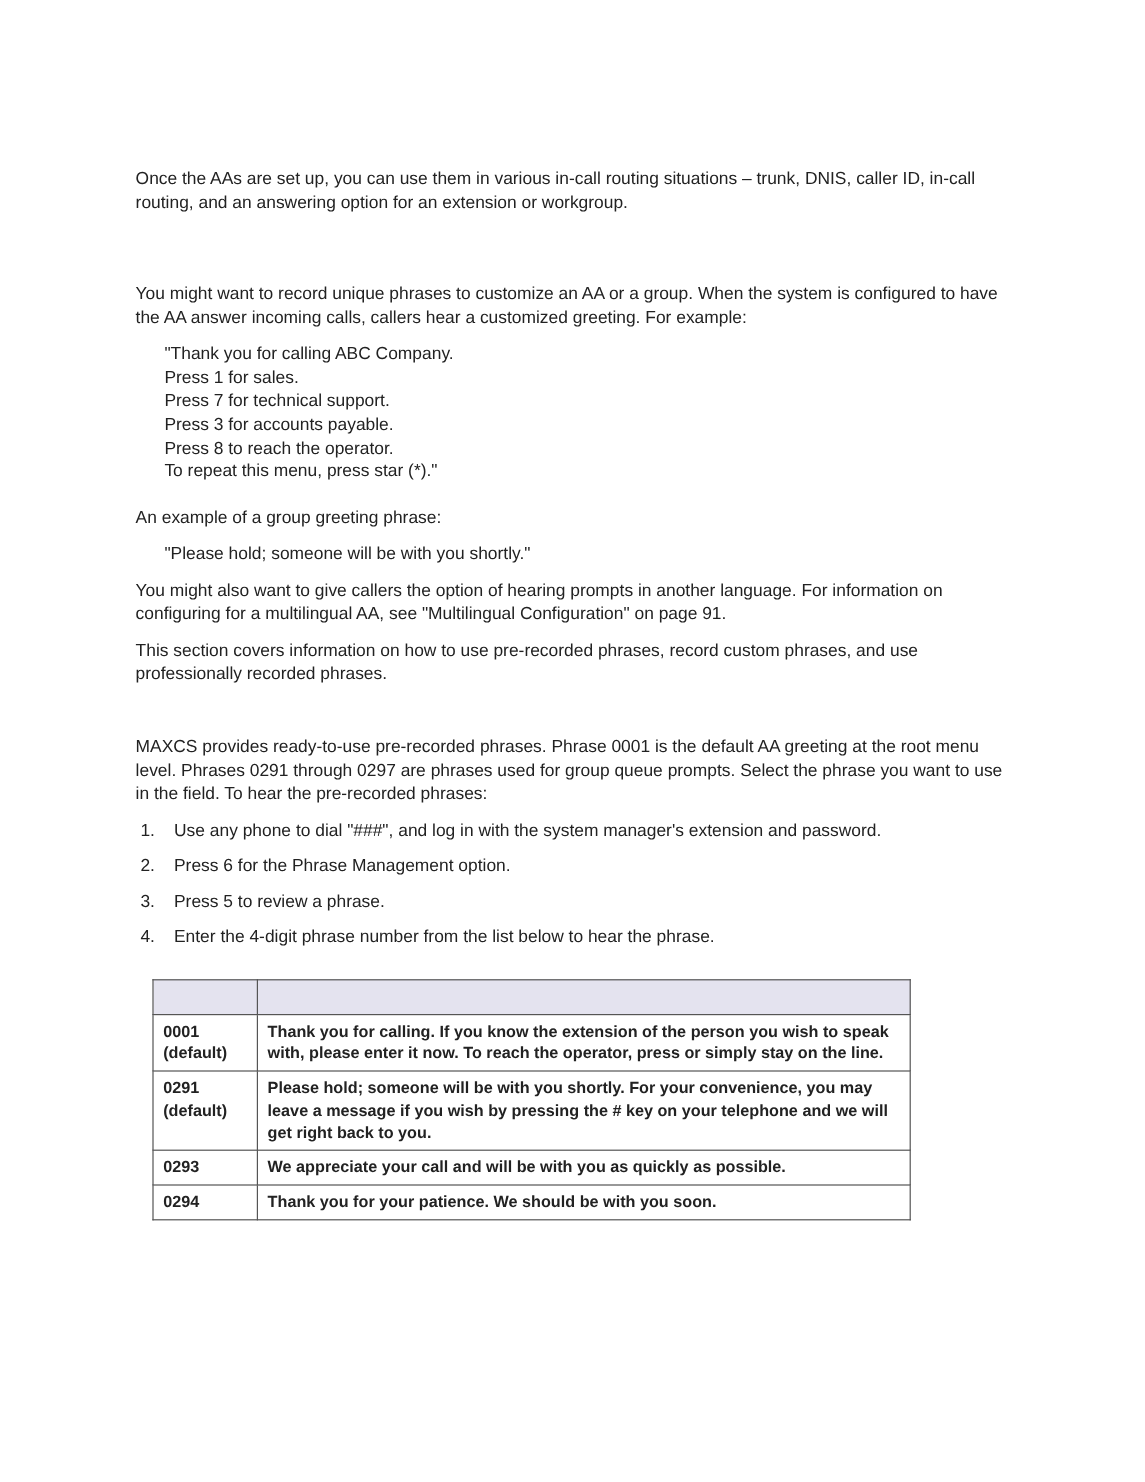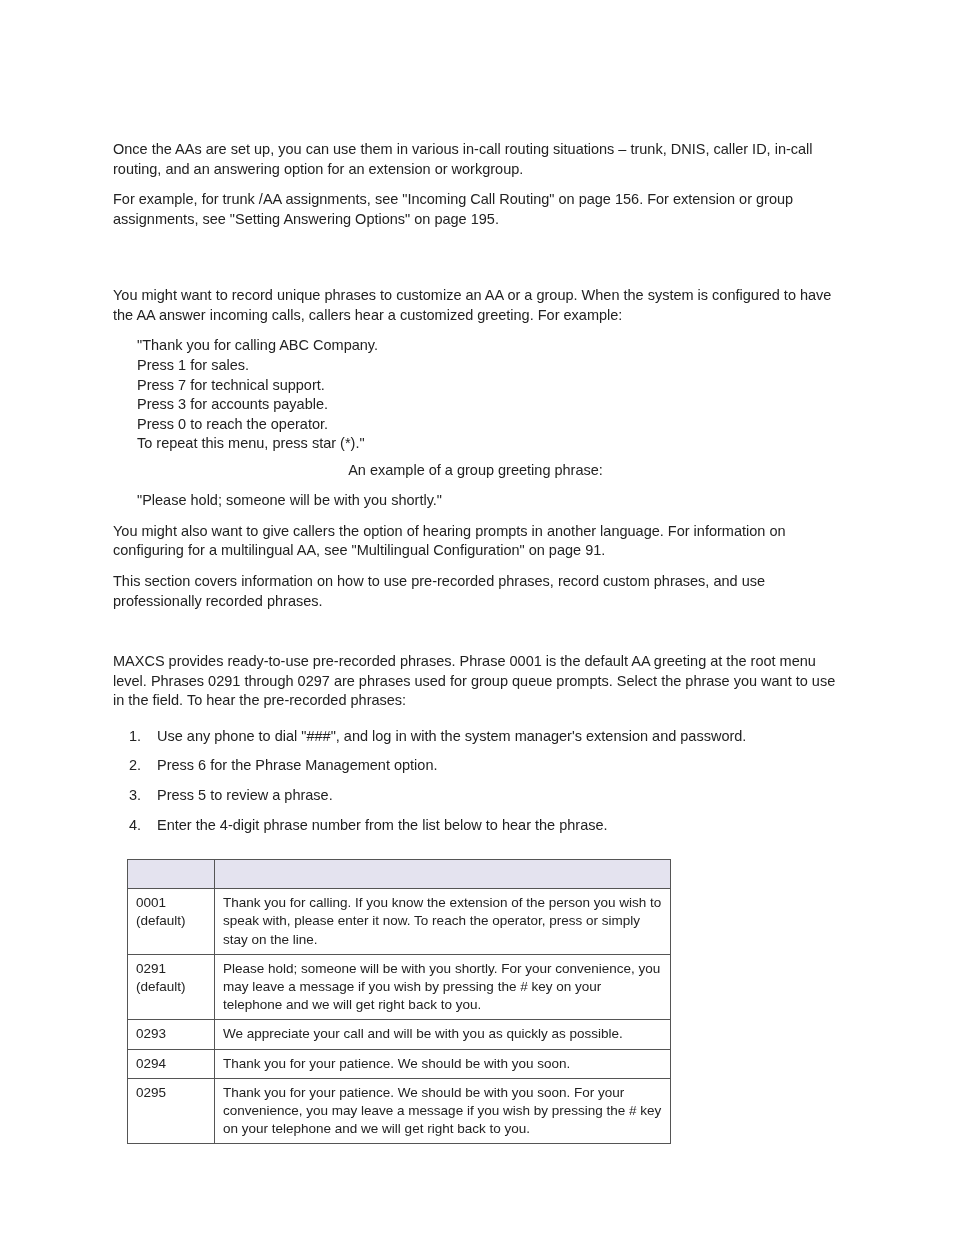--- a/index.html
+++ b/index.html
@@ -26,21 +26,21 @@
   .block-indent .line {
     margin: 0;
   }
   .section-gap {
     height: 46px;
   }
   .section-gap-sm {
     height: 30px;
   }
   ol.steps {
-    margin: 16px;
+    margin: 4px;
     padding-left: 0;
     list-style: none;
     counter-reset: step;
   }
   ol.steps li {
     counter-increment: step;
     margin: 0 0 10px 0;
     padding-left: 28px;
     position: relative;
   }
@@ -50,22 +50,23 @@
     left: 0;
     top: 0;
   }
   .table-wrap {
     margin-top: 24px;
     margin-left: 14px;
     margin-right: 0;
   }
   table.phrase-table {
     border-collapse: collapse;
-    width: 544px;
+    width: 632px;
     font-size: 13.5px;
+    font-weight: bold;
   }
   table.phrase-table th {
     background: #e4e3ef;
     border: 1px solid #555;
     text-align: left;
     font-weight: normal;
     height: 22px;
     padding: 3px 8px;
   }
   table.phrase-table td {
@@ -76,36 +77,35 @@
   table.phrase-table td.col-num {
     width: 70px;
   }
 </style>
 </head>
 <body>
 
 <div class="page">
 
   <p class="para">Once the AAs are set up, you can use them in various in-call routing situations – trunk, DNIS, caller ID, in-call routing, and an answering option for an extension or workgroup.</p>
-  <p class="para">For example, for trunk /AA assignments, see "Incoming Call Routing" on page 156. For extension or group assignments, see "Setting Answering Options" on page 195.</p>
 
   <div class="section-gap"></div>
 
   <p class="para">You might want to record unique phrases to customize an AA or a group. When the system is configured to have the AA answer incoming calls, callers hear a customized greeting. For example:</p>
 
   <div class="block-indent">
     <p class="line">"Thank you for calling ABC Company.</p>
     <p class="line">Press 1 for sales.</p>
     <p class="line">Press 7 for technical support.</p>
     <p class="line">Press 3 for accounts payable.</p>
-    <p class="line">Press 0 to reach the operator.</p>
+    <p class="line">Press 8 to reach the operator.</p>
     <p class="line">To repeat this menu, press star (*)."</p>
   </div>
 
-  <p class="para" style="margin-top:7px;text-align:center;">An example of a group greeting phrase:</p>
+  <p class="para" style="margin-top:19px;">An example of a group greeting phrase:</p>
 
   <div class="block-indent">
     <p class="line">"Please hold; someone will be with you shortly."</p>
   </div>
 
   <p class="para" style="margin-top:11px;">You might also want to give callers the option of hearing prompts in another language. For information on configuring for a multilingual AA, see "Multilingual Configuration" on page 91.</p>
   <p class="para">This section covers information on how to use pre-recorded phrases, record custom phrases, and use professionally recorded phrases.</p>
 
   <div class="section-gap-sm"></div>
 
@@ -140,21 +140,17 @@
           <td>Please hold; someone will be with you shortly. For your convenience, you may leave a message if you wish by pressing the # key on your telephone and we will get right back to you.</td>
         </tr>
         <tr>
           <td class="col-num">0293</td>
           <td>We appreciate your call and will be with you as quickly as possible.</td>
         </tr>
         <tr>
           <td class="col-num">0294</td>
           <td>Thank you for your patience. We should be with you soon.</td>
         </tr>
-        <tr>
-          <td class="col-num">0295</td>
-          <td>Thank you for your patience. We should be with you soon. For your convenience, you may leave a message if you wish by pressing the # key on your telephone and we will get right back to you.</td>
-        </tr>
       </tbody>
     </table>
   </div>
 
 </div>
 
 </body></html>

